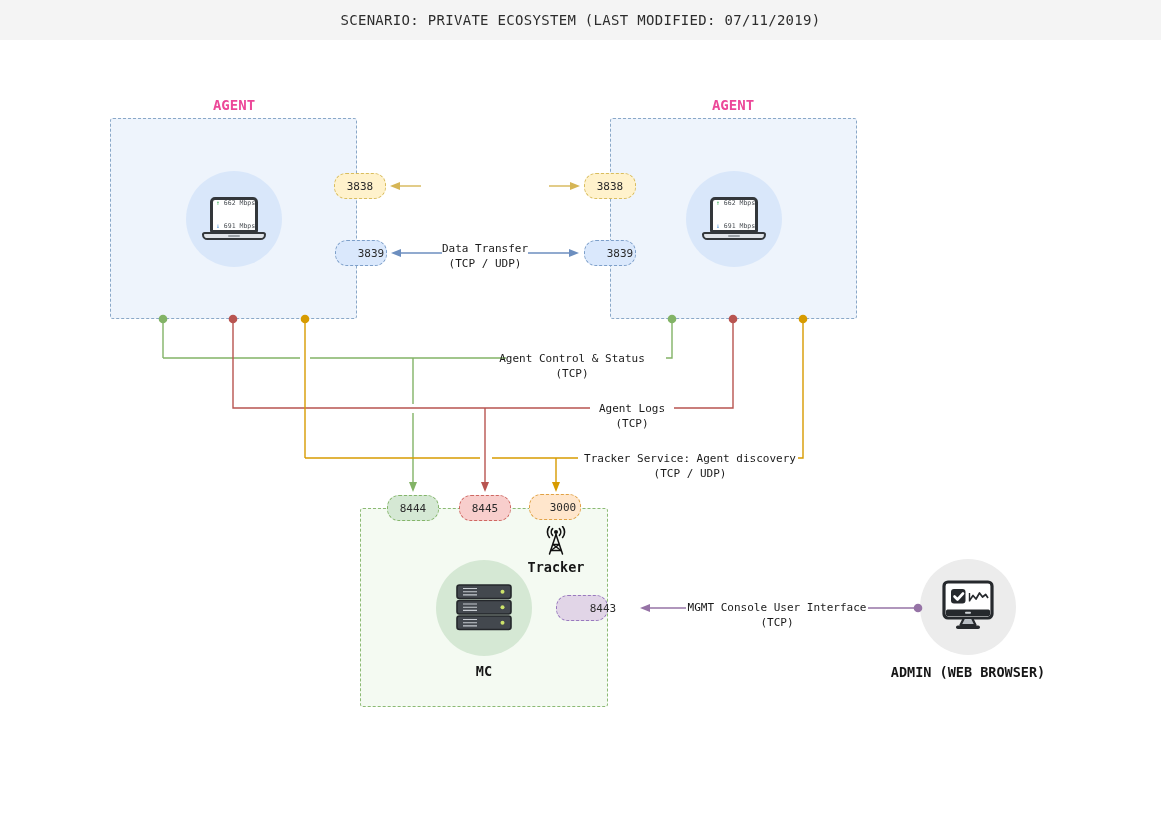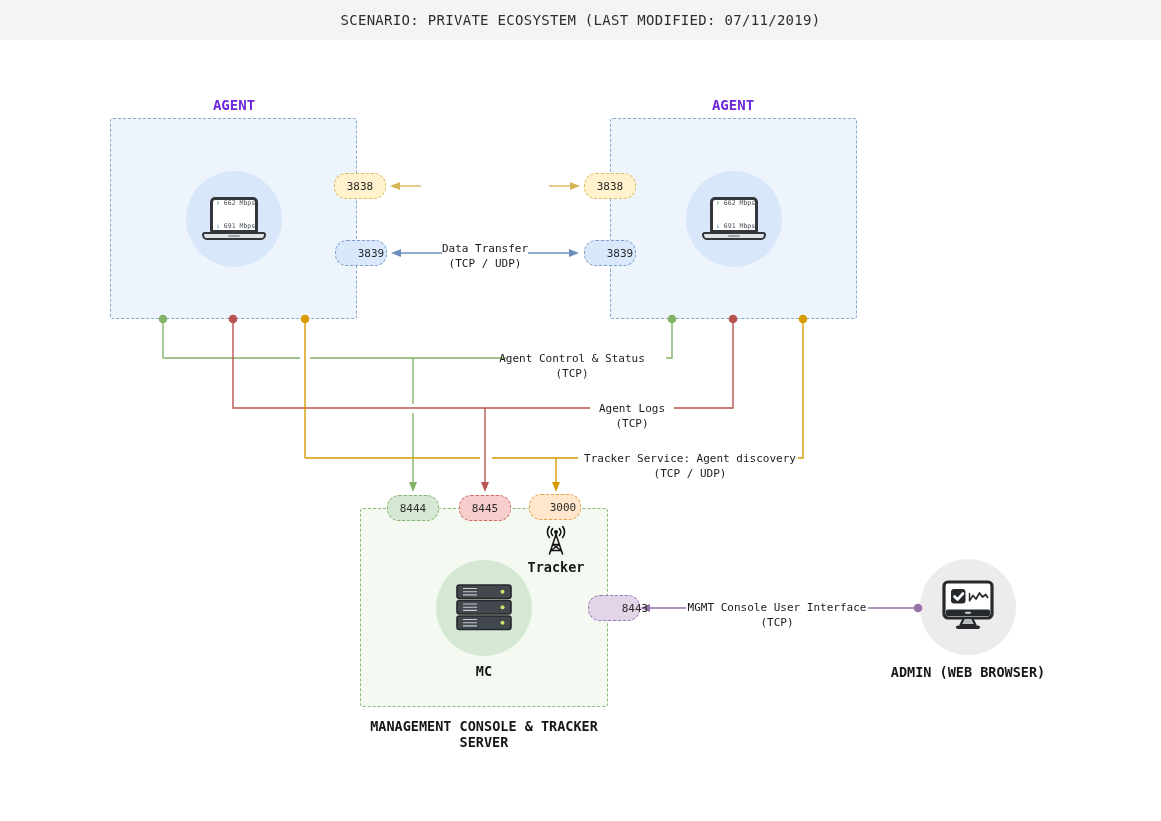--- a/index.html
+++ b/index.html
@@ -23,21 +23,21 @@
     border:1.5px dashed #8aa8c8; background:#eef4fc; border-radius:3px; z-index:1;
   }
   .agent-box.left  { left:110px; top:118px; }
   .agent-box.right { left:610px; top:118px; }
   .server-box {
     position:absolute; left:360px; top:508px; width:248px; height:199px;
     border:1.5px dashed #8cba74; background:#f4faf2; border-radius:3px; z-index:1;
   }
   .group-title {
     position:absolute; transform:translateX(-50%);
-    font-size:14px; font-weight:bold; color:#6d28d9; white-space:nowrap; z-index:2;
+    font-size:14px; font-weight:bold; color:#ec4899; white-space:nowrap; z-index:2;
   }
 
   
   .avatar { position:absolute; width:96px; height:96px; border-radius:50%; z-index:2; }
   .avatar.blue  { background:#d9e7fa; }
   .avatar.green { background:#d5e8d4; }
   .avatar.gray  { background:#ececec; }
 
   
   .laptop { position:absolute; width:64px; z-index:3; }
@@ -197,21 +197,21 @@
   </div>
   <div class="conn-label" style="left:777px; top:600px;">
     <div>MGMT Console User Interface</div>
     <div>(TCP)</div>
   </div>
 
   <div class="server-box"></div>
   <div class="chip chip-green" style="left:387px; top:495px;">8444</div>
   <div class="chip chip-red" style="left:459px; top:495px;">8445</div>
   <div class="chip chip-orange" style="left:529px; top:494px;padding-left:16px;">3000</div>
-  <div class="chip chip-purple" style="left:588px; top:595px;padding-left:42px;">8443</div>
+  <div class="chip chip-purple" style="left:556px; top:595px;padding-left:42px;">8443</div>
 
   <svg class="icon-abs" style="left:544px; top:526px;" width="24" height="30" viewBox="0 0 24 30">
     <circle cx="12" cy="6" r="2" fill="#111"></circle>
     <g stroke="#111" stroke-width="1.6" fill="none" stroke-linecap="round">
       <path d="M8.6,2.6 a5,5 0 0 0 0,6.8"></path>
         <path d="M5.4,0.6 a8.4,8.4 0 0 0 0,10.8"></path>
       <path d="M15.4,2.6 a5,5 0 0 1 0,6.8"></path>
         <path d="M18.6,0.6 a8.4,8.4 0 0 1 0,10.8"></path>
     </g>
     <g stroke="#111" stroke-width="1.5" fill="none" stroke-linecap="round">
@@ -238,24 +238,20 @@
       <circle cx="46.5" cy="23.2" r="2" fill="#cde36b"></circle>
     </g>
     <g>
       <rect x="1" y="32" width="54" height="13.5" rx="2.5" fill="#43484e" stroke="#24272b" stroke-width="1.6"></rect>
       <path d="M7,35.5 h14 M7,38.7 h14 M7,41.9 h14" stroke="#c7ccd1" stroke-width="1.1"></path>
       <circle cx="46.5" cy="38.7" r="2" fill="#cde36b"></circle>
     </g>
   </svg>
   <div class="caption" style="left:484px; top:663px;">MC</div>
 
-  <div class="caption" style="left:484px; top:718px;">
-    <div>MANAGEMENT CONSOLE &amp; TRACKER</div>
-    <div>SERVER</div>
-  </div>
 
   <div class="avatar gray" style="left:920px; top:559px;"></div>
   <svg class="icon-abs" style="left:939px; top:580px;" width="58" height="50" viewBox="0 0 58 50">
     <rect x="5" y="2" width="48" height="36" rx="4" fill="#ffffff" stroke="#26292d" stroke-width="3.2"></rect>
     <rect x="7" y="29.5" width="44" height="6.5" rx="1.5" fill="#26292d"></rect>
     <rect x="26" y="31.8" width="6" height="1.9" rx="0.9" fill="#cfd3d7"></rect>
     <rect x="12" y="9" width="14.5" height="14.5" rx="3" fill="#26292d"></rect>
     <path d="M15.5,16.5 l3,3 l5.5,-6" stroke="#ffffff" stroke-width="2.6" fill="none" stroke-linecap="round" stroke-linejoin="round"></path>
     <g>
       <path d="M30.5,13 V21.5" stroke="#26292d" stroke-width="1.4" fill="none"></path>

